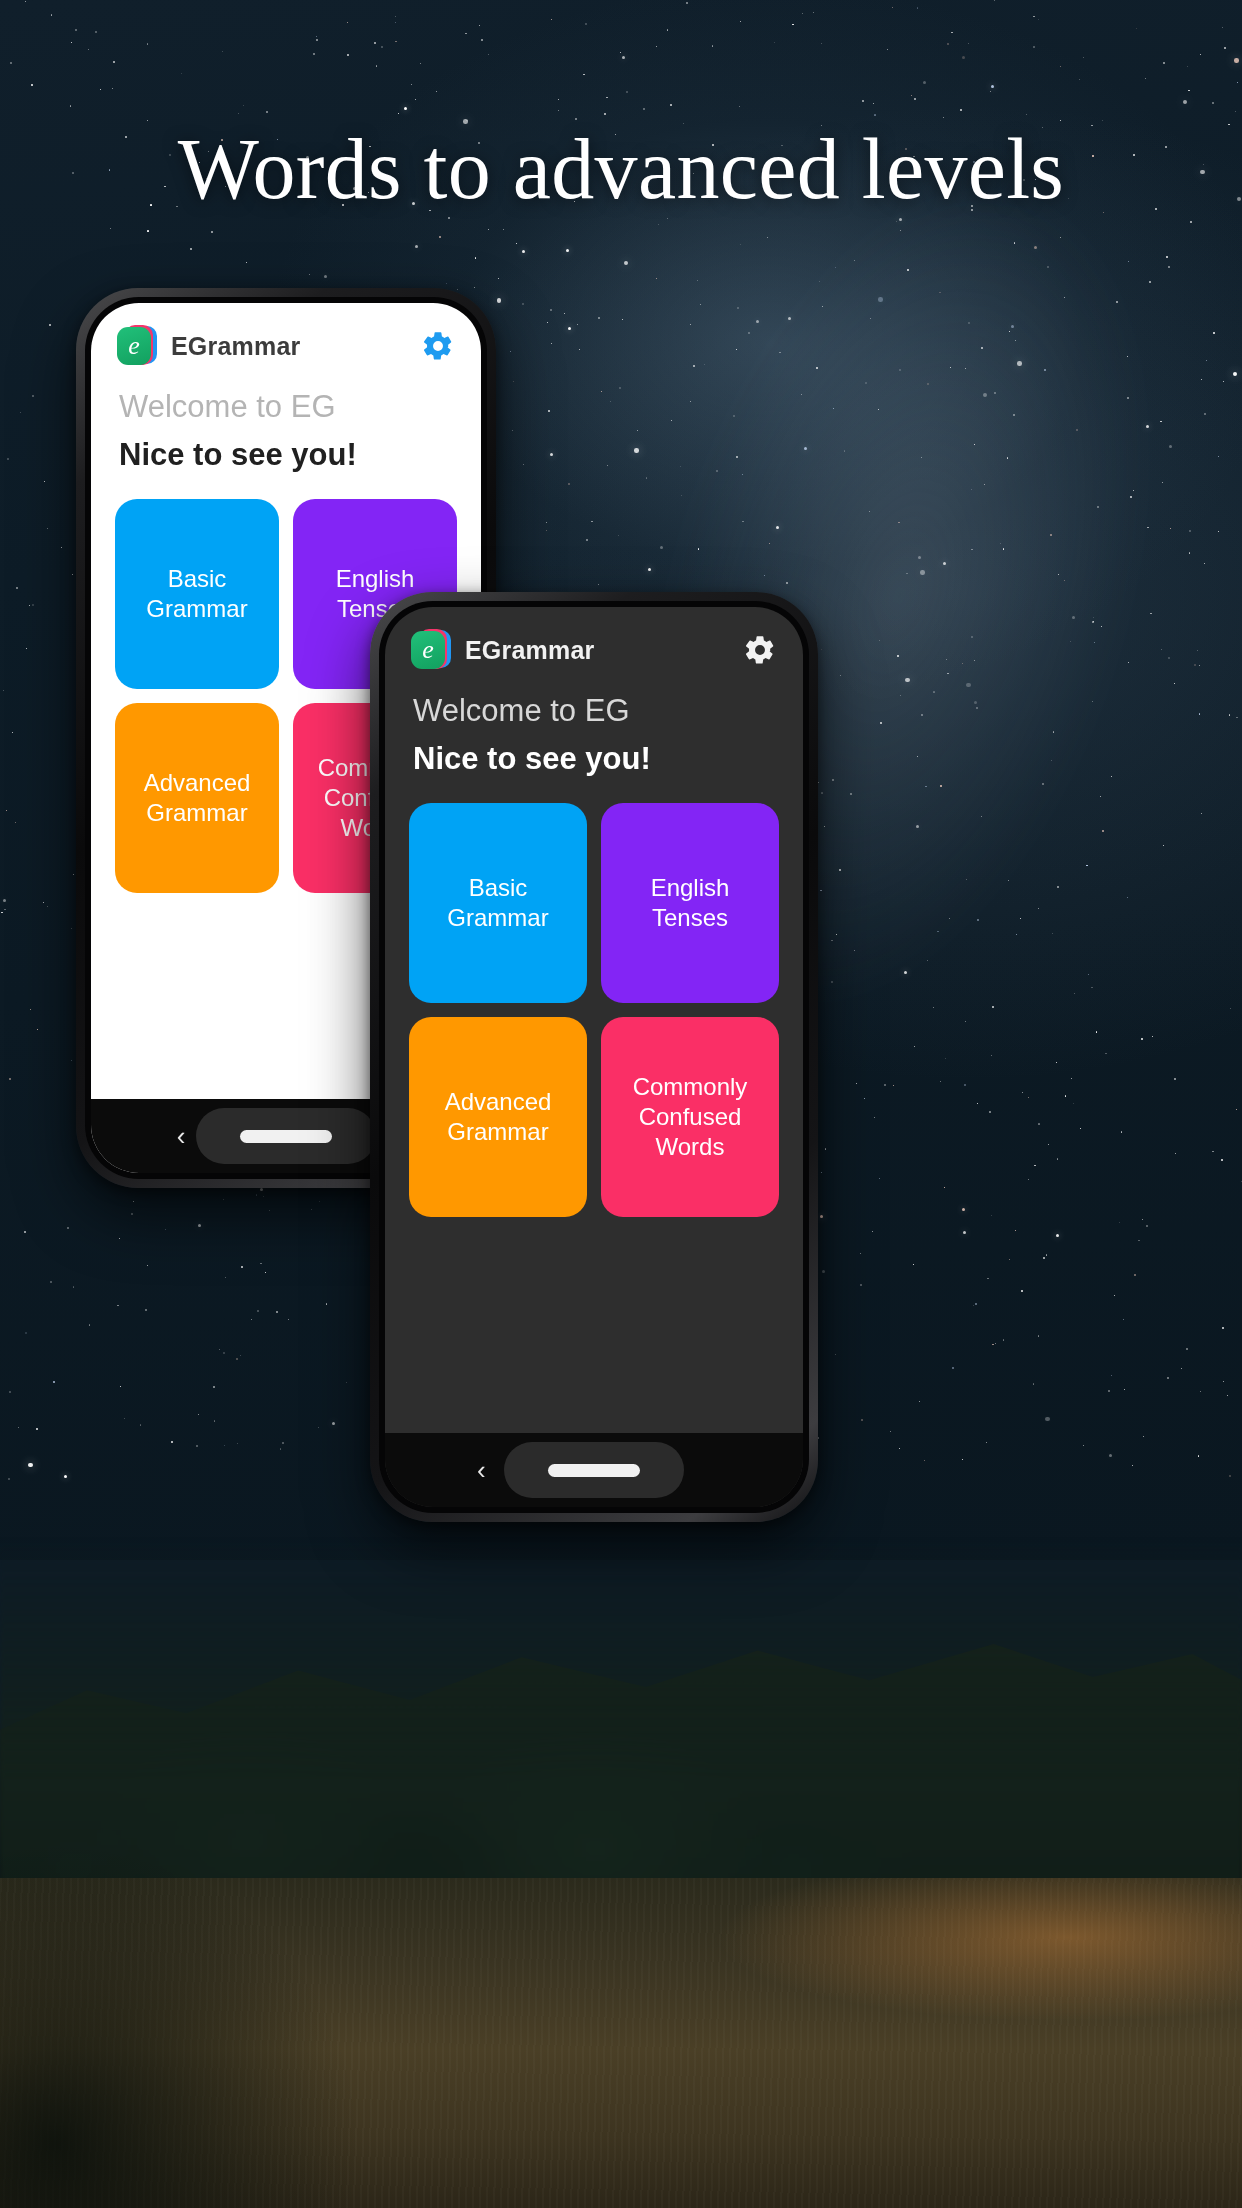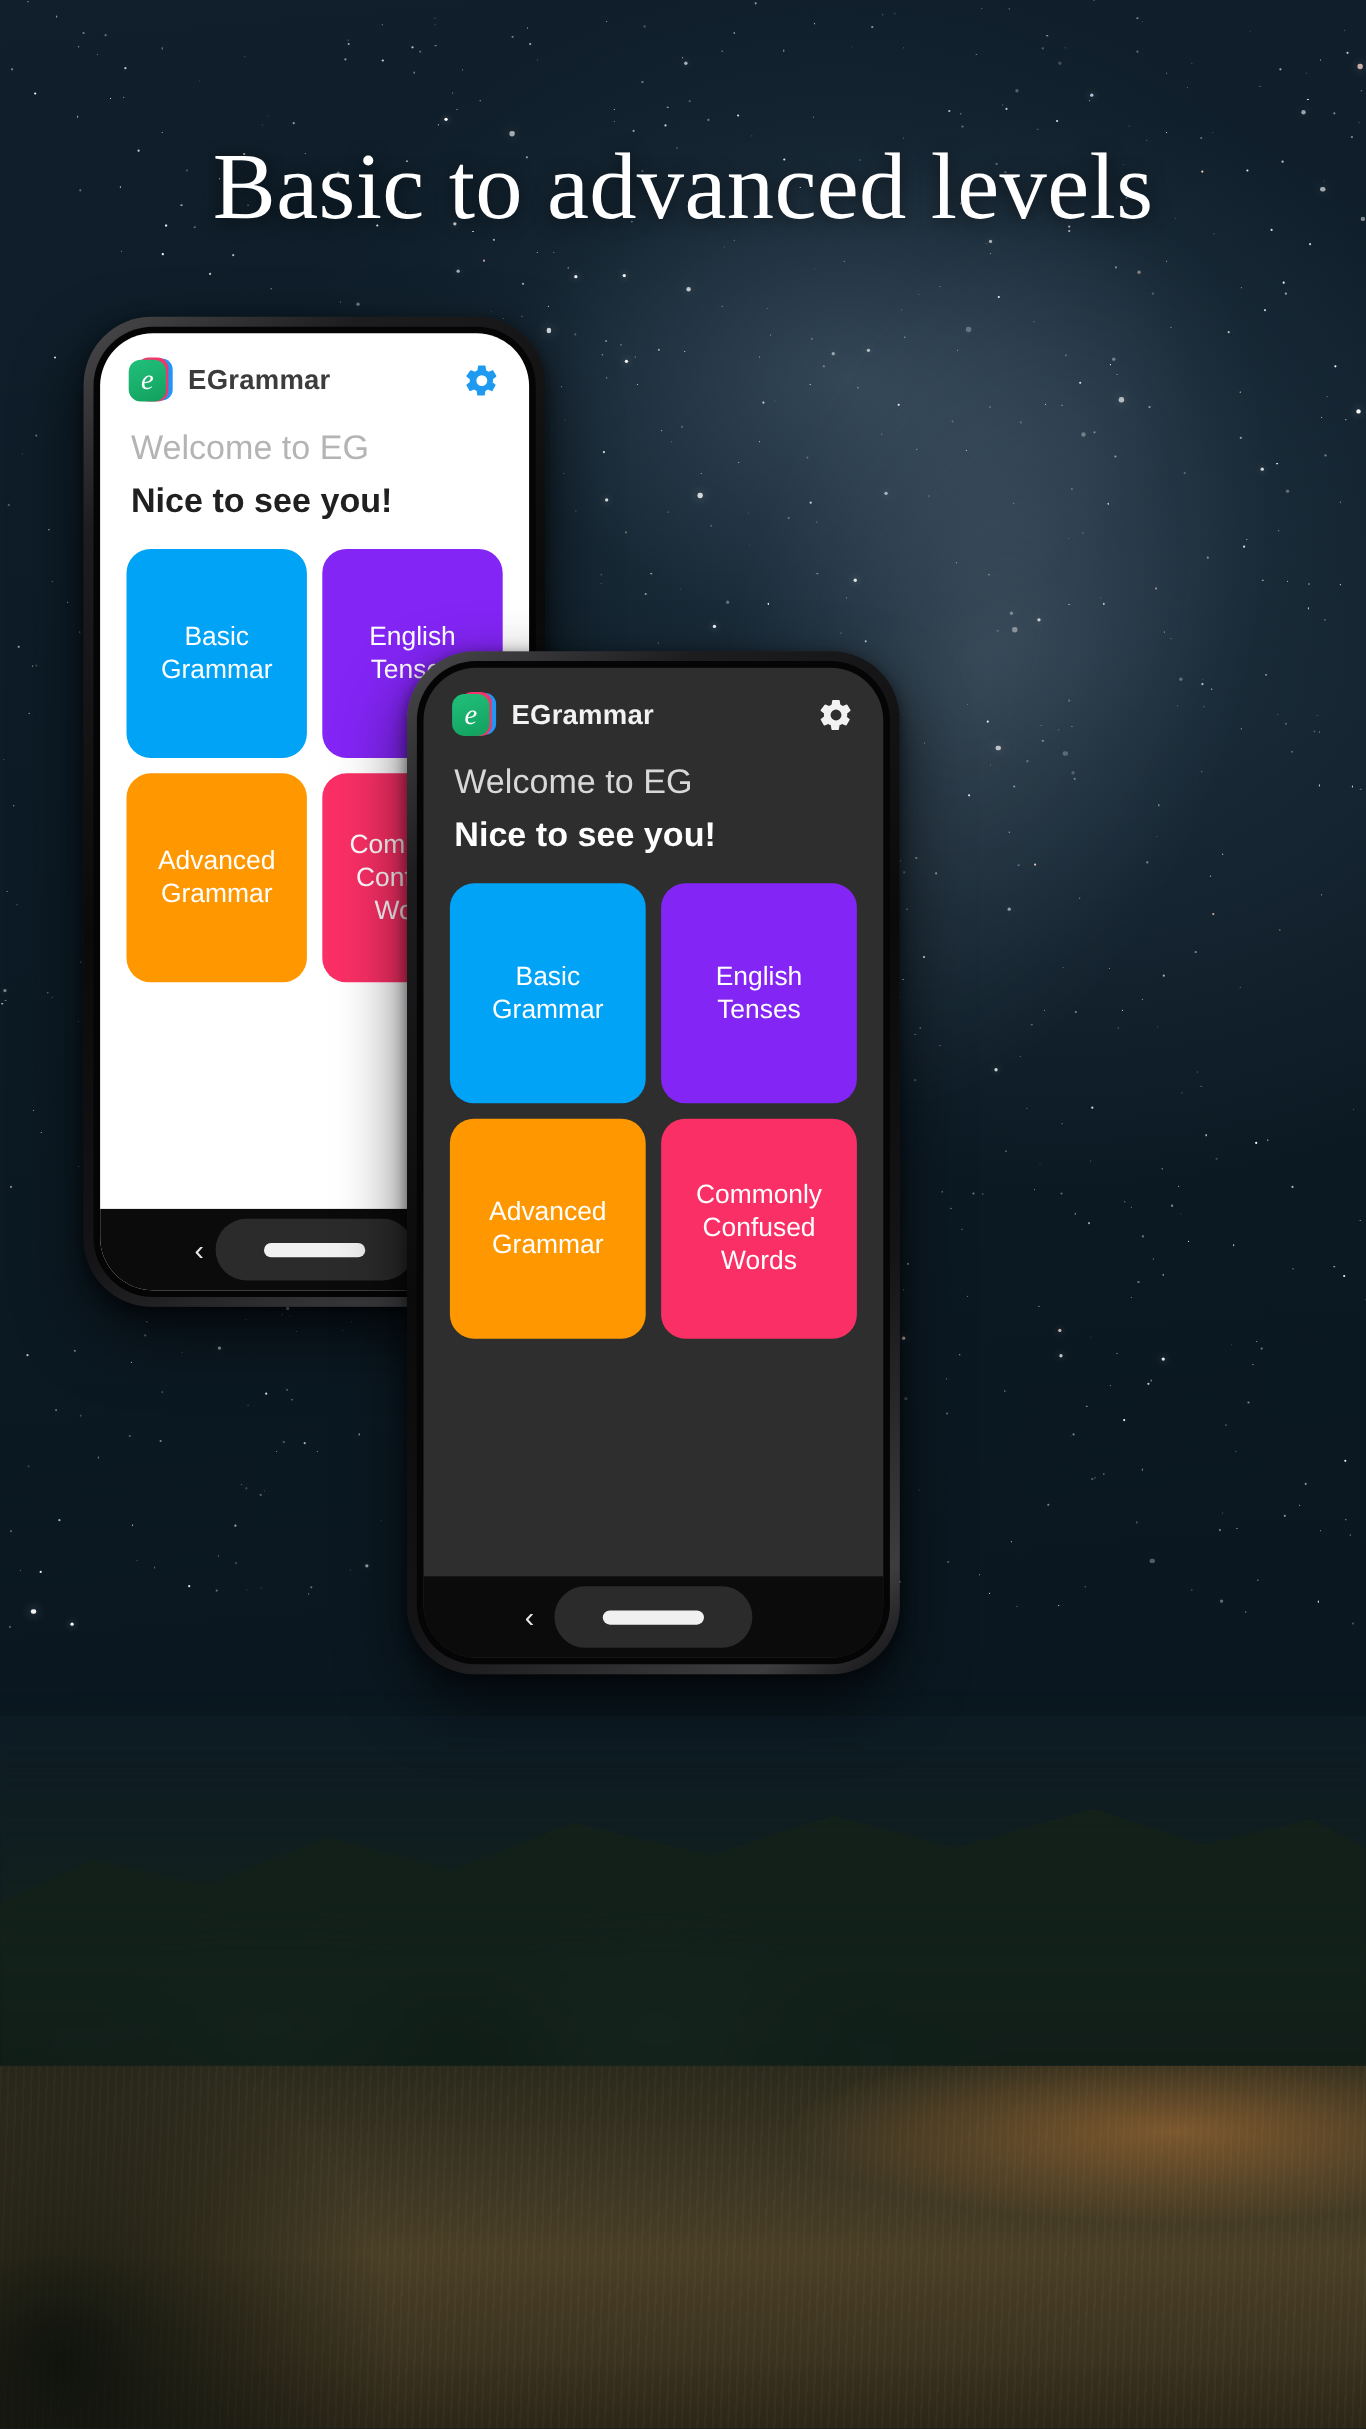--- a/index.html
+++ b/index.html
@@ -1085,21 +1085,21 @@
   </div>
   <div class="land">
     <div class="horizon-glow"></div>
     <div class="ridge"></div>
     <div class="trees"></div>
     <div class="meadow"></div>
     <div class="darkleft"></div>
   </div>
 </div>
 
-<div id="headline">Basic to advanced levels</div>
+<div id="headline">Words to advanced levels</div>
 
 <div class="phone skin-light" id="phone-light">
   <div class="body"></div>
   <div class="bezel"></div>
   <div class="screen">
 
     <div class="appbar">
       <div class="logo">
         <span class="lay blue"></span>
         <span class="lay pink"></span>

